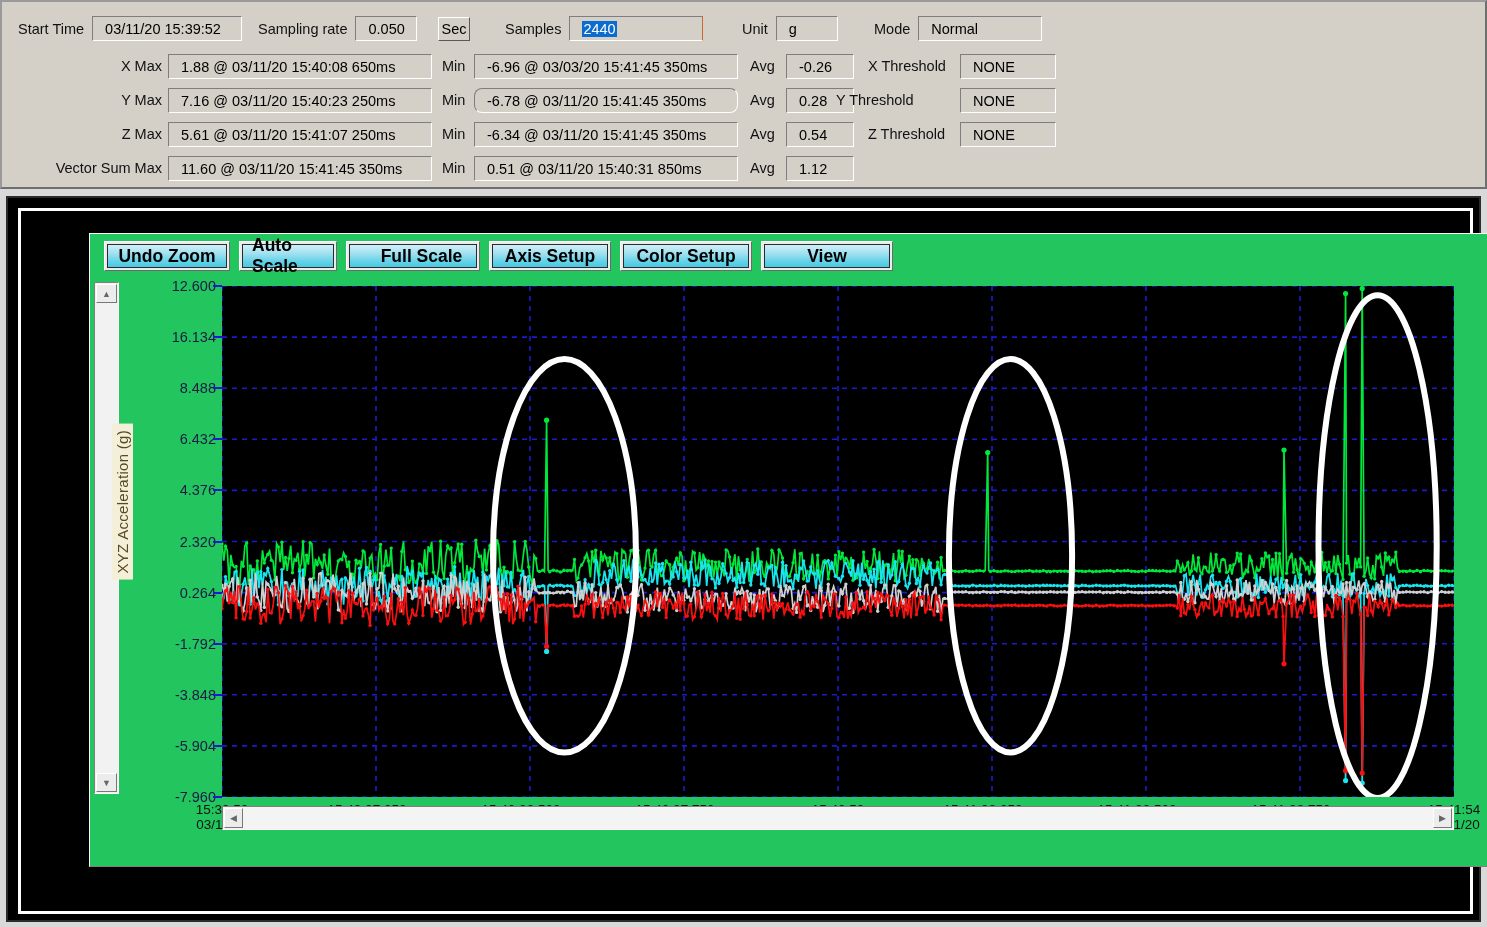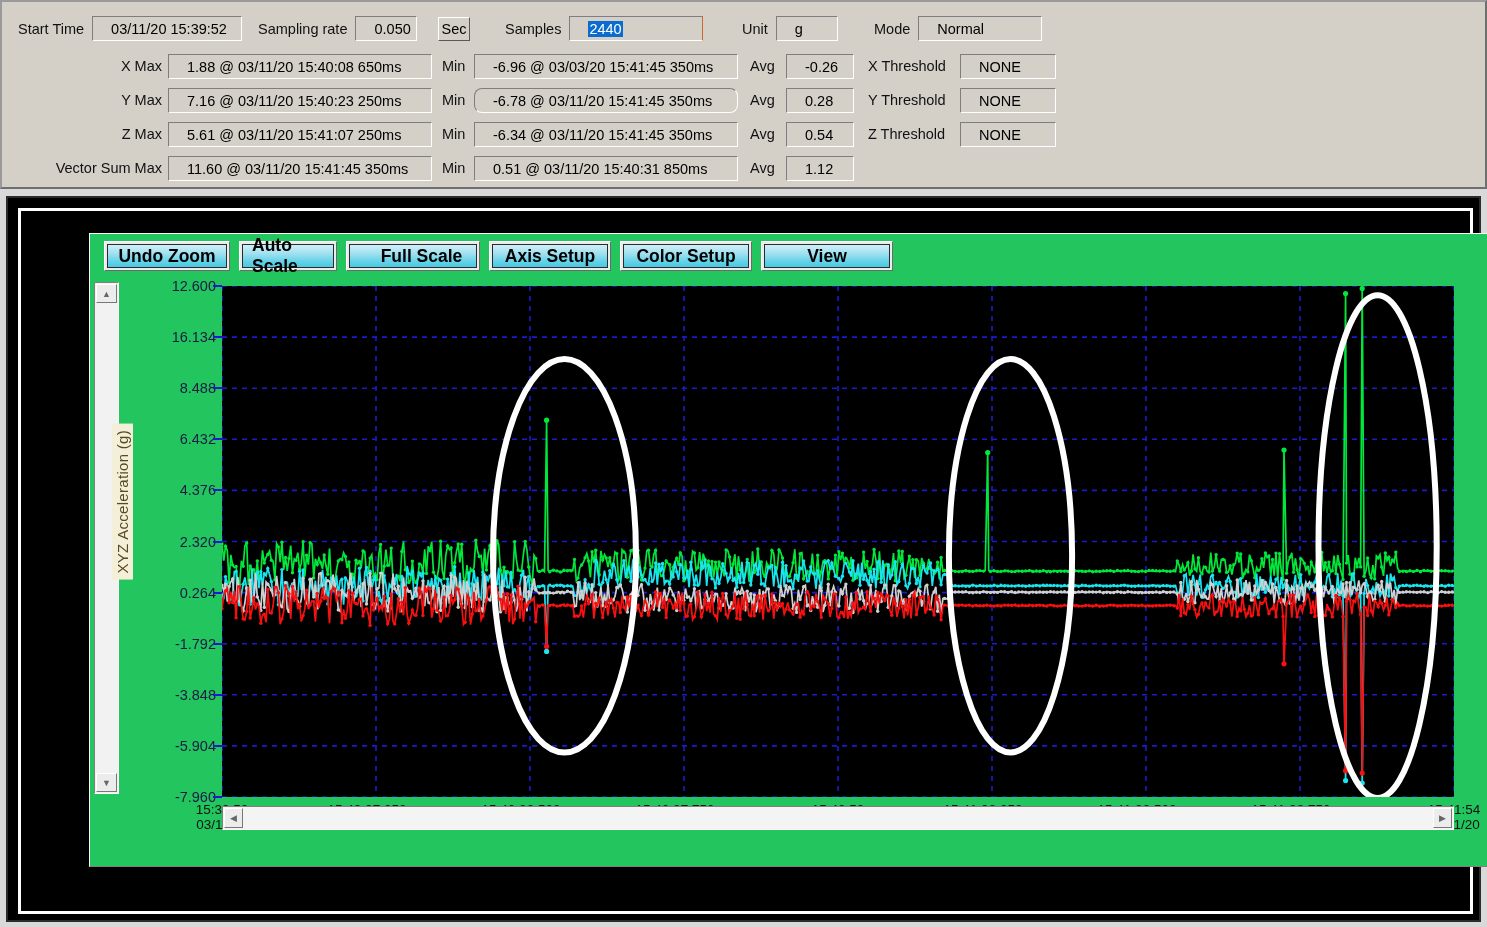--- a/index.html
+++ b/index.html
@@ -23,21 +23,21 @@
   .hrow{ position:absolute; display:flex; align-items:center; }
   .lbl{ font-size:14.5px; color:#111; white-space:nowrap; }
   .fld{
     background:#d4d0c8;
     border-top:1.5px solid #7e7e7e;
     border-left:1.5px solid #7e7e7e;
     border-right:1.5px solid #ffffff;
     border-bottom:1.5px solid #ffffff;
     font-size:14.5px; color:#000;
     display:flex; align-items:center;
-    padding:0 18px; height:25px;
+    padding:0 12px; height:25px;
     white-space:nowrap; overflow:hidden;
   }
   .sec-btn{
     background:#d4d0c8;
     border-top:1.5px solid #ffffff;
     border-left:1.5px solid #ffffff;
     border-right:1.5px solid #5a5a5a;
     border-bottom:1.5px solid #5a5a5a;
     font-size:14.5px; color:#000;
     display:flex; align-items:center; justify-content:center;
@@ -177,21 +177,21 @@
         <div class="lbl" style="position: absolute; left: 866px; top: 56px;">X Threshold</div>
         <div class="fld" style="position: absolute; left: 958px; top: 52px; width: 96px;">NONE</div>
       </div>
       <div>
         <div class="lbl" style="position:absolute;left:14px;top:90px;width:146px;text-align:right;">Y  Max</div>
         <div class="fld" style="position:absolute;left:166px;top:86px;width:264px;">7.16 @ 03/11/20 15:40:23 250ms</div>
         <div class="lbl" style="position:absolute;left:440px;top:90px;">Min</div>
         <div class="fld" style="position:absolute;left:472px;top:86px;width:264px;border-radius:8px;">-6.78 @ 03/11/20 15:41:45 350ms</div>
         <div class="lbl" style="position:absolute;left:748px;top:90px;">Avg</div>
         <div class="fld" style="position:absolute;left:784px;top:86px;width:68px;">0.28</div>
-        <div class="lbl" style="position: absolute; left: 866px; top: 90px;">Y Threshold</div>
+        <div class="lbl" style="position: absolute; left: 834px; top: 90px;">Y Threshold</div>
         <div class="fld" style="position: absolute; left: 958px; top: 86px; width: 96px;">NONE</div>
       </div>
       <div>
         <div class="lbl" style="position:absolute;left:14px;top:124px;width:146px;text-align:right;">Z  Max</div>
         <div class="fld" style="position:absolute;left:166px;top:120px;width:264px;">5.61 @ 03/11/20 15:41:07 250ms</div>
         <div class="lbl" style="position:absolute;left:440px;top:124px;">Min</div>
         <div class="fld" style="position:absolute;left:472px;top:120px;width:264px;">-6.34 @ 03/11/20 15:41:45 350ms</div>
         <div class="lbl" style="position:absolute;left:748px;top:124px;">Avg</div>
         <div class="fld" style="position:absolute;left:784px;top:120px;width:68px;">0.54</div>
         <div class="lbl" style="position: absolute; left: 866px; top: 124px;">Z Threshold</div>

